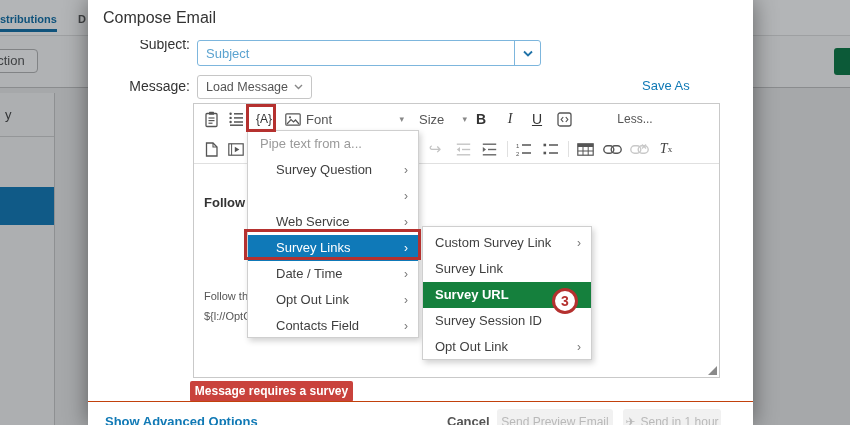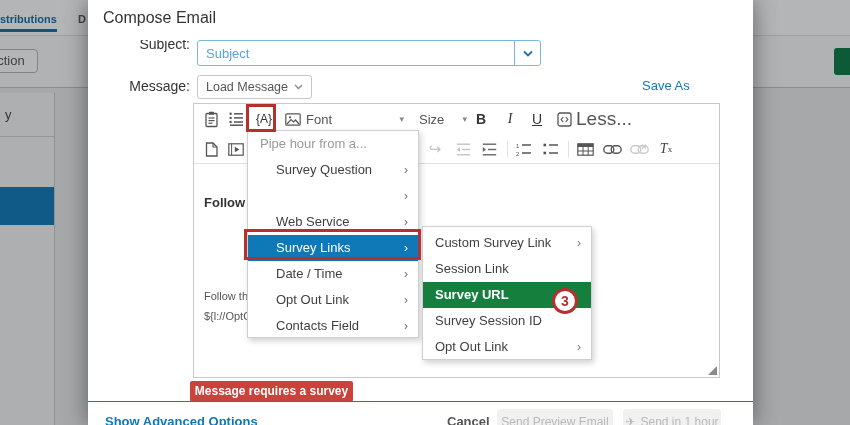--- a/index.html
+++ b/index.html
@@ -55,21 +55,21 @@
          color:#555; font-size:13px; }
   .tbi svg { display:block; }
   .tbi.disabled { color:#c4c4c4; }
   .ddl { display:flex; align-items:center; justify-content:space-between; color:#555; }
   .caret { font-size:9px; color:#888; margin-left:6px; }
   .vsep { position:absolute; top:7px; width:1px; height:16px; background:#e0e0e0; }
   .pipe-glyph { font-size:12px; color:#333; letter-spacing:0; }
   .bold-b { font-weight:bold; font-size:14px; color:#333; }
   .ital-i { font-style:italic; font-family:"Liberation Serif",serif; font-size:14px; color:#333; }
   .und-u { text-decoration:underline; font-size:14px; color:#333; }
-  .less { color:#555; font-size:19px; }
+  .less { color:#555; font-size:12px;margin-left:31px; }
   .tx { font-family:"Liberation Serif",serif; font-style:italic; font-size:14px; color:#444; }
   .tx sub { font-size:9px; font-style:normal; }
 
   .editor-body { position:absolute; left:0; top:61px; width:100%; height:200px; overflow:hidden; }
   .body-line1 { position:absolute; left:10px; top:30px; font-size:13px; font-weight:bold; color:#333; white-space:nowrap; }
   .body-line2 { position:absolute; left:10px; top:125px; font-size:11px; color:#555; white-space:nowrap; }
   .body-line3 { position:absolute; left:10px; top:145px; font-size:11px; color:#555; white-space:nowrap; }
   .resize-handle { position:absolute; right:2px; bottom:2px; width:0; height:0;
                    border-left:9px solid transparent; border-bottom:9px solid #8a8a8a; }
 
@@ -292,21 +292,21 @@
 
       <div class="editor-body">
         <div class="body-line1">Follow t</div>
         <div class="body-line2">Follow the</div>
         <div class="body-line3">${l://OptOu</div>
       </div>
       <div class="resize-handle"></div>
     </div>
 
     <div class="menu">
-      <div class="menu-header">Pipe hour from a...</div>
+      <div class="menu-header">Pipe text from a...</div>
       <div class="menu-item">
         <span>Survey Question</span><span class="chev">›</span>
       </div>
       <div class="menu-item">
         <span class="chev">›</span>
       </div>
       <div class="menu-item">
         <span>Web Service</span><span class="chev">›</span>
       </div>
       <div class="menu-item active">
@@ -321,21 +321,21 @@
       <div class="menu-item">
         <span>Contacts Field</span><span class="chev">›</span>
       </div>
     </div>
 
     <div class="submenu">
       <div class="sub-item">
         <span>Custom Survey Link</span><span class="chev">›</span>
       </div>
       <div class="sub-item">
-        <span>Session Link</span>
+        <span>Survey Link</span>
       </div>
       <div class="sub-item active">
         <span>Survey URL</span>
       </div>
       <div class="sub-item">
         <span>Survey Session ID</span>
       </div>
       <div class="sub-item">
         <span>Opt Out Link</span><span class="chev">›</span>
       </div>

